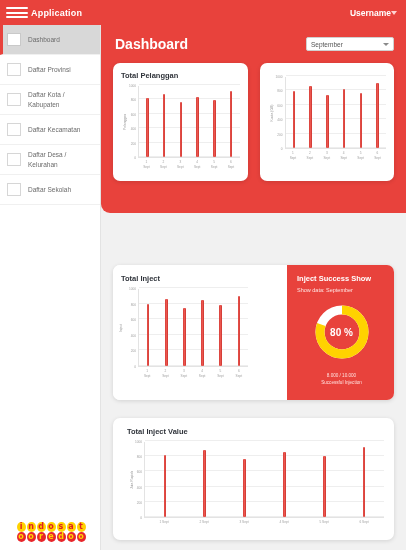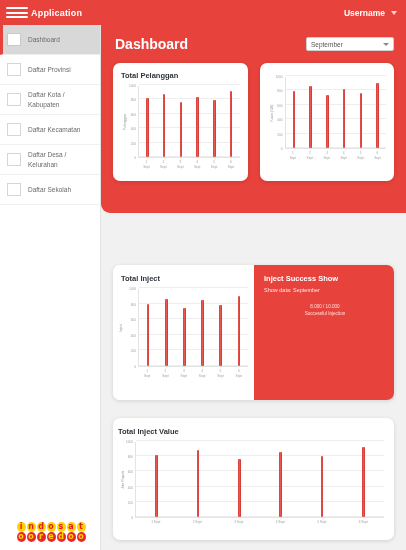--- a/index.html
+++ b/index.html
@@ -13,21 +13,21 @@
 
   
   .topbar {
     position:absolute; left:0; top:0; width:406px; height:25px;
     background:#e8423c; display:flex; align-items:center;
   }
   .hamburger { width:22px; margin-left:6px; display:flex; flex-direction:column;
     justify-content:center; gap:2.5px; cursor:pointer; }
   .hamburger span { display:block; height:2px; background:#fff; border-radius:1px; }
   .app-title { color:#fff; font-size:9px; font-weight:bold; margin-left:3px; letter-spacing:.2px;}
-  .topbar-right { margin-left:auto; display:flex; align-items:center; gap:6px; margin-right:9px;justify-content:center; }
+  .topbar-right { margin-left:auto; display:flex; align-items:center; margin-right:9px;justify-content:center; }
   .username { color:#fff; font-size:8.5px; font-weight:bold; }
   .chev-w { width:0;height:0;border-left:3.5px solid transparent;border-right:3.5px solid transparent;
     border-top:4px solid #ffd3d1; }
 
   
   .sidebar {
     position:absolute; left:0; top:25px; width:101px; height:525px;
     background:#ffffff; border-right:1px solid #e3e3e3;
   }
   .side-item {
@@ -69,33 +69,33 @@
     border-top:3.5px solid #8a8a8a; }
 
   
   .card { background:#fff; border-radius:7px; box-shadow:0 1px 4px rgba(0,0,0,.13); }
   .card-title { font-size:7.5px; font-weight:bold; color:#30343b; }
 
   .row-top { position:absolute; left:0; top:38px; width:305px; display:flex; gap:12px; padding:0 12px; }
   .row-top .card { flex:1; height:118px; padding:8px 8px 4px 8px; }
 
   .row-mid { position:absolute; left:12px; top:240px; width:281px; height:135px;
-    border-radius:7px; overflow:hidden; display:flex; box-shadow:0 1px 4px rgba(0,0,0,.13); background:#fff; }
+    border-radius:7px; overflow:hidden; display:flex; box-shadow:0 1px 4px rgba(0,0,0,.13); background:#fff;gap:33px; }
   .panel-chart { width:141px; background:#fff; padding:9px 6px 4px 8px; }
   .panel-gauge { flex:1; background:#e8423c; padding:9px 8px 6px 10px;
     display:flex; flex-direction:column; align-items:center; }
   .gauge-title { color:#fff; font-size:7.5px; font-weight:bold; align-self:flex-start; }
   .gauge-sub { color:#ffe4e2; font-size:5.5px; align-self:flex-start; margin-top:4px; }
   .gauge-wrap { margin-top:9px; position:relative; width:60px; height:60px; }
   .gauge-val { position:absolute; inset:0; display:flex; align-items:center; justify-content:center;
     color:#ffffff; font-size:10px; font-weight:bold; }
   .gauge-cap { margin-top:11px; text-align:center; color:#ffe0de; font-size:4.6px; line-height:1.5; }
 
   .row-bot { position:absolute; left:12px; top:393px; width:281px; height:122px;
-    padding:9px 10px 4px 5px; }
+    padding:9px 10px 4px 14px; }
 
   
   .chart { position:relative; width:100%; }
   .plot { position:relative; display:flex; align-items:flex-end; justify-content:space-around;
     border-left:1px solid #e3e3e3; border-bottom:1px solid #e3e3e3; }
   .grid { position:absolute; left:0; right:0; height:1px; background:#eeeeee; }
   .bar { width:2.6px; background:linear-gradient(90deg,#d23a35,#ef5a52 45%,#c9322d);
     border-radius:1px; position:relative; z-index:2; }
   .ylab { position:absolute; left:-3px; top:50%; transform:translateY(-50%) rotate(-90deg);
     transform-origin:center; font-size:3.4px; color:#9b9b9b; white-space:nowrap; }
@@ -315,20 +315,27 @@
 Sept</div>
                 <div class="xlab">6
 Sept</div>
               </div>
             </div>
           </div>
       </div>
       <div class="panel-gauge">
         <div class="gauge-title">Inject Success Show</div>
         <div class="gauge-sub">Show data: September</div>
+        <div class="gauge-wrap">
+          <svg width="60" height="60" viewBox="0 0 60 60">
+            <circle cx="30" cy="30" r="22" fill="none" stroke="#ffffff" stroke-width="9"></circle>
+            <circle id="arc" cx="30" cy="30" r="22" fill="none" stroke="#ffd200" stroke-width="9" stroke-linecap="butt" transform="rotate(-90 30 30)" stroke-dasharray="110.58406140636072 138.23007675795088"></circle>
+          </svg>
+          <div class="gauge-val">80 %</div>
+        </div>
         <div class="gauge-cap">
           <div>8.000 / 10.000</div>
           <div>Successful Injection</div>
         </div>
       </div>
     </div>
 
     <div class="card row-bot">
       <div class="card-title">Total Inject Value</div>
       <div class="chart">

